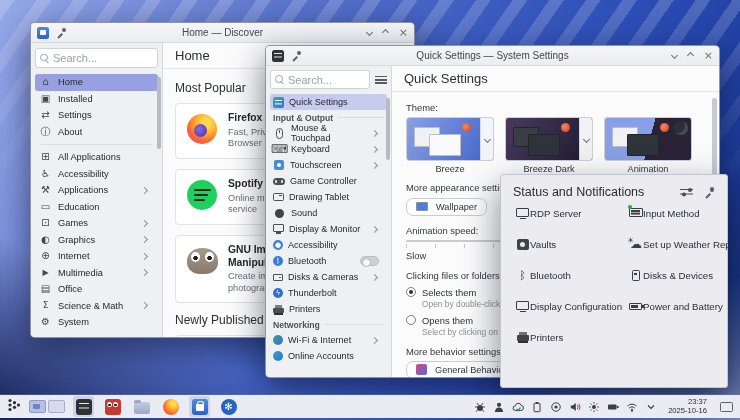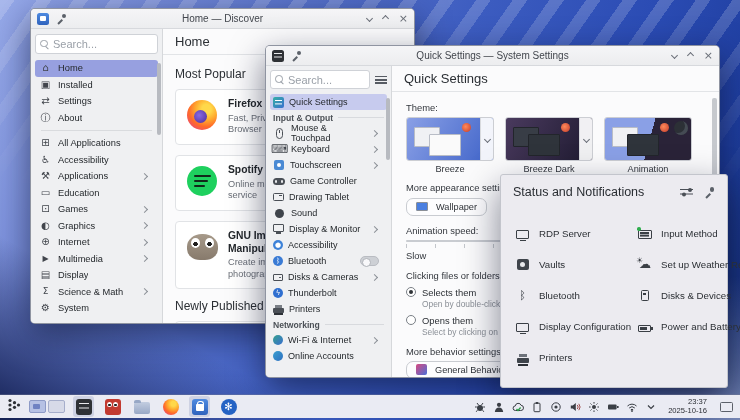--- a/index.html
+++ b/index.html
@@ -52,21 +52,21 @@
   .i-search::before{content:"";position:absolute;left:0;top:0;width:5.5px;height:5.5px;border:1.2px solid #9aa0a8;border-radius:50%}
   .i-search::after{content:"";position:absolute;right:0.5px;bottom:0.5px;width:3.5px;height:1.2px;background:#9aa0a8;transform:rotate(45deg)}
   .i-burger{width:12px;height:8px;flex:none;background:linear-gradient(#565b63 0 1.4px,transparent 1.4px 3.2px,#565b63 3.2px 4.6px,transparent 4.6px 6.4px,#565b63 6.4px 8px)}
 
   
   .search{display:flex;align-items:center;background:#fff;border:1px solid #cfd2d7;border-radius:3px;height:20px}
   .search input{border:0;outline:0;width:100%;font-size:11px;color:#444;background:transparent;font-family:inherit}
   .search input::placeholder{color:#9aa0a8}
 
   
-  .win-discover{left:30px;top:8px;width:385px;height:316px;z-index:1}
+  .win-discover{left:30px;top:22px;width:385px;height:316px;z-index:1}
   .dbody{flex:1;display:flex;min-height:0}
   .dside{width:132px;flex:none;background:#eff0f2;border-right:1px solid #d6d8db;padding:5px 4px;position:relative}
   .srow{display:flex;align-items:center;height:16.5px;padding:0 4px;font-size:9.3px;color:#24282c;border-radius:3px;gap:6px}
   .srow .lbl{white-space:nowrap;overflow:hidden}
   .srow.sel{background:#97a0e0}
   .sep{height:1px;background:#d9dbde;margin:4px 6px}
   .sbar{position:absolute;width:4px;border-radius:2px;background:#b7bac0}
   .dside .sbar{right:1px;top:34px;height:72px}
   .dmain{flex:1;display:flex;flex-direction:column;background:#fbfbfc;min-width:0}
   .dhead{height:26px;flex:none;display:flex;align-items:center;padding:0 12px;border-bottom:1px solid #e2e4e7;
@@ -181,21 +181,21 @@
          border:1px solid #c3c5cc;border-radius:3px;box-shadow:0 14px 36px rgba(8,12,40,.5);z-index:5;padding:10px 12px}
   .pophead{display:flex;align-items:center}
   .poptitle{font-size:12.5px;color:#292d32}
   .popicons{margin-left:auto;display:flex;align-items:center;gap:12px}
   .i-config{width:13px;height:10px;position:relative}
   .i-config::before{content:"";position:absolute;left:0;right:0;top:2px;height:1.3px;background:#4a4f56;
       box-shadow:0 4.5px 0 #4a4f56}
   .i-config::after{content:"";position:absolute;top:0.6px;left:8px;width:4px;height:4px;border-radius:50%;background:#4a4f56;
       box-shadow:-6px 4.5px 0 #4a4f56}
   .popgrid{display:grid;grid-template-columns:1fr 1fr;grid-auto-rows:31px;margin-top:9px;column-gap:4px}
-  .popitem{display:flex;align-items:flex-end;gap:9px;font-size:9.7px;color:#2b2f34;padding-left:2px}
+  .popitem{display:flex;align-items:flex-start;font-size:9.7px;color:#2b2f34;padding-left:2px}
   .picon{width:15px;flex:none;display:flex;justify-content:center;position:relative}
   .i-mon13{width:13px;height:9px;border:1.3px solid #3a3f45;border-radius:1px;position:relative}
   .i-mon13::after{content:"";position:absolute;left:2.5px;bottom:-3.4px;width:6px;height:1.6px;background:#3a3f45}
   .i-vault{width:12px;height:11px;background:#3f444b;border-radius:2px;position:relative}
   .i-vault::after{content:"";position:absolute;left:3px;top:2.5px;width:5px;height:5px;border-radius:50%;background:#e8e9ec}
   .g-bt-dark{font-size:11px;color:#3a3f45}
   .i-kb13{width:14px;height:9px;border:1.3px solid #3a3f45;border-radius:1px;position:relative}
   .i-kb13::after{content:"";position:absolute;left:1.4px;top:1.4px;width:9px;height:1.2px;background:#3a3f45;
        box-shadow:0 2.6px 0 #3a3f45}
   .greendot{position:absolute;left:0;top:-3px;width:3.5px;height:3.5px;border-radius:50%;background:#2fae4d}
@@ -314,21 +314,21 @@
               <span class="lbl">Internet</span>
               <span class="chev"></span>
             </div>
           <div class="srow">
               <span class="gi g-mm"></span>
               <span class="lbl">Multimedia</span>
               <span class="chev"></span>
             </div>
           <div class="srow">
               <span class="gi g-office"></span>
-              <span class="lbl">Display</span>
+              <span class="lbl">Office</span>
             </div>
           <div class="srow">
               <span class="gi g-sci"></span>
               <span class="lbl">Science &amp; Math</span>
               <span class="chev"></span>
             </div>
           <div class="srow">
               <span class="gi g-system"></span>
               <span class="lbl">System</span>
             </div>

